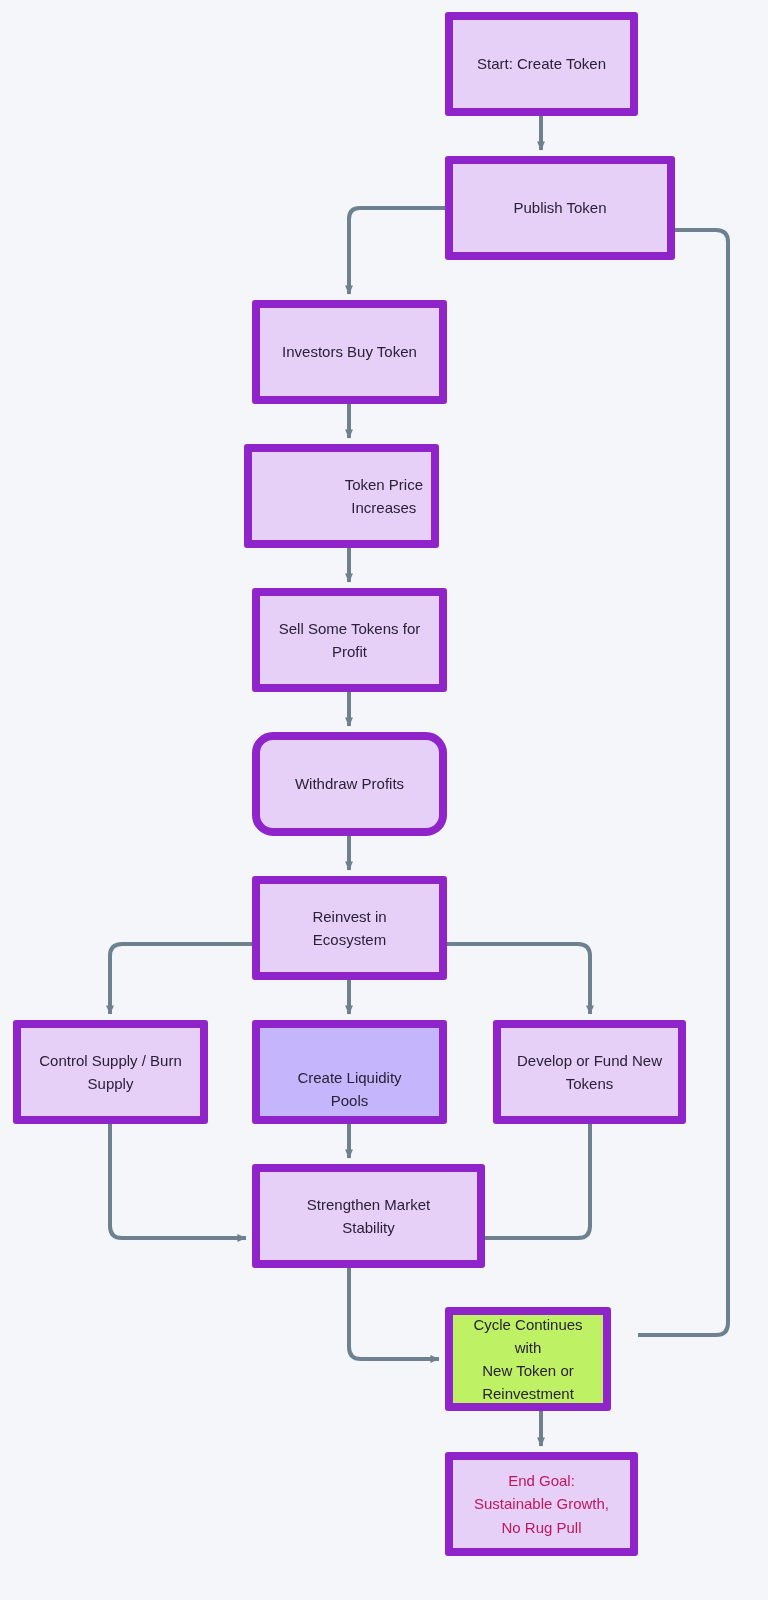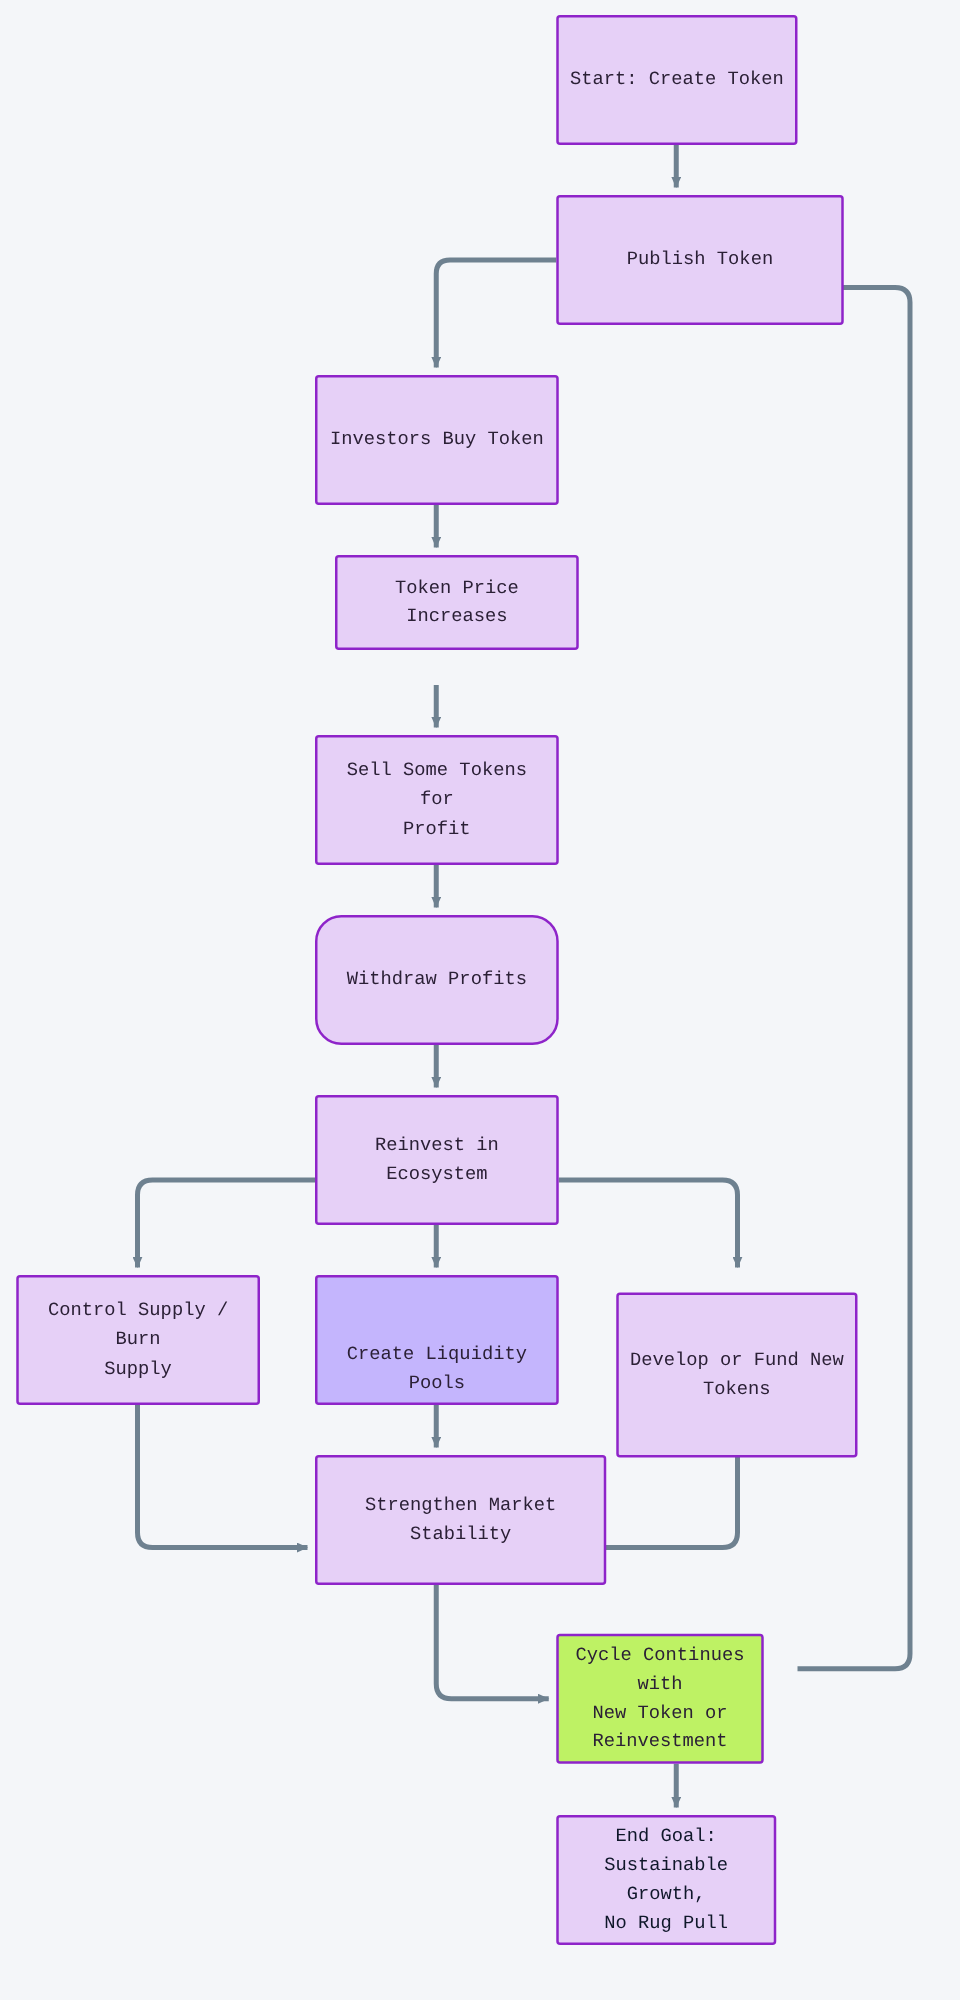--- a/index.html
+++ b/index.html
@@ -23,31 +23,30 @@
     left: 0;
     top: 0;
     width: 768px;
     height: 1600px;
     pointer-events: none;
   }
   .node {
     position: absolute;
     box-sizing: border-box;
     background: #e6d0f7;
-    border: 2px solid #7f1d1d;
+    border: 8px solid #7f1d1d;
     border-radius: 3px;
     display: flex;
     align-items: center;
     justify-content: center;
     text-align: center;
     color: #2b2036;
     font-size: 15px;
     line-height: 1.55;
     padding: 4px 8px;
-    font-family: Liberation Mono, monospace;
   }
   .node-label {
     display: block;
     white-space: pre-line;
   }
 </style>
 </head>
 <body>
 
 <div id="flow-root">
@@ -80,21 +79,21 @@
   <div id="node-group">
       <div class="node" style="left: 445px; top: 12px; width: 193px; height: 104px; background: rgb(230, 208, 247); border-color: rgb(142, 36, 201); color: rgb(43, 32, 54);">
         <span class="node-label">Start: Create Token</span>
       </div>
       <div class="node" style="left: 445px; top: 156px; width: 230px; height: 104px; background: rgb(230, 208, 247); border-color: rgb(142, 36, 201); color: rgb(43, 32, 54);">
         <span class="node-label">Publish Token</span>
       </div>
       <div class="node" style="left: 252px; top: 300px; width: 195px; height: 104px; background: rgb(230, 208, 247); border-color: rgb(142, 36, 201); color: rgb(43, 32, 54);">
         <span class="node-label">Investors Buy Token</span>
       </div>
-      <div class="node" style="left: 268px; top: 444px; width: 195px; height: 76px; background: rgb(230, 208, 247); border-color: rgb(142, 36, 201); color: rgb(43, 32, 54);">
+      <div class="node" style="left: 244px; top: 444px; width: 195px; height: 104px; background: rgb(230, 208, 247); border-color: rgb(142, 36, 201); color: rgb(43, 32, 54); justify-content: flex-end;">
         <span class="node-label">Token Price
 Increases</span>
       </div>
       <div class="node" style="left: 252px; top: 588px; width: 195px; height: 104px; background: rgb(230, 208, 247); border-color: rgb(142, 36, 201); color: rgb(43, 32, 54);">
         <span class="node-label">Sell Some Tokens for
 Profit</span>
       </div>
       <div class="node" style="left: 252px; top: 732px; width: 195px; height: 104px; background: rgb(230, 208, 247); border-color: rgb(142, 36, 201); color: rgb(43, 32, 54); border-radius: 21px;">
         <span class="node-label">Withdraw Profits</span>
       </div>
@@ -103,33 +102,33 @@
 Ecosystem</span>
       </div>
       <div class="node" style="left: 13px; top: 1020px; width: 195px; height: 104px; background: rgb(230, 208, 247); border-color: rgb(142, 36, 201); color: rgb(43, 32, 54);">
         <span class="node-label">Control Supply / Burn
 Supply</span>
       </div>
       <div class="node" style="left: 252px; top: 1020px; width: 195px; height: 104px; background: #c4b5fd; border-color: rgb(142, 36, 201); color: rgb(43, 32, 54); align-items: flex-end;">
         <span class="node-label">Create Liquidity
 Pools</span>
       </div>
-      <div class="node" style="left: 493px; top: 1020px; width: 193px; height: 132px; background: rgb(230, 208, 247); border-color: rgb(142, 36, 201); color: rgb(43, 32, 54); margin-top: 14px;">
+      <div class="node" style="left: 493px; top: 1020px; width: 193px; height: 104px; background: rgb(230, 208, 247); border-color: rgb(142, 36, 201); color: rgb(43, 32, 54);">
         <span class="node-label">Develop or Fund New
 Tokens</span>
       </div>
       <div class="node" style="left: 252px; top: 1164px; width: 233px; height: 104px; background: rgb(230, 208, 247); border-color: rgb(142, 36, 201); color: rgb(43, 32, 54);">
         <span class="node-label">Strengthen Market
 Stability</span>
       </div>
       <div class="node" style="left: 445px; top: 1307px; width: 166px; height: 104px; background: #bef264; border-color: rgb(142, 36, 201); color: rgb(43, 32, 54);">
         <span class="node-label">Cycle Continues with
 New Token or
 Reinvestment</span>
       </div>
-      <div class="node" style="left: 445px; top: 1452px; width: 176px; height: 104px; background: rgb(230, 208, 247); border-color: rgb(142, 36, 201); color: #0f172a;">
+      <div class="node" style="left: 445px; top: 1452px; width: 193px; height: 104px; background: rgb(230, 208, 247); border-color: rgb(142, 36, 201); color: #be185d;">
         <span class="node-label">End Goal:
 Sustainable Growth,
 No Rug Pull</span>
       </div>
     </div>
 
 </div>
 
 </body></html>

